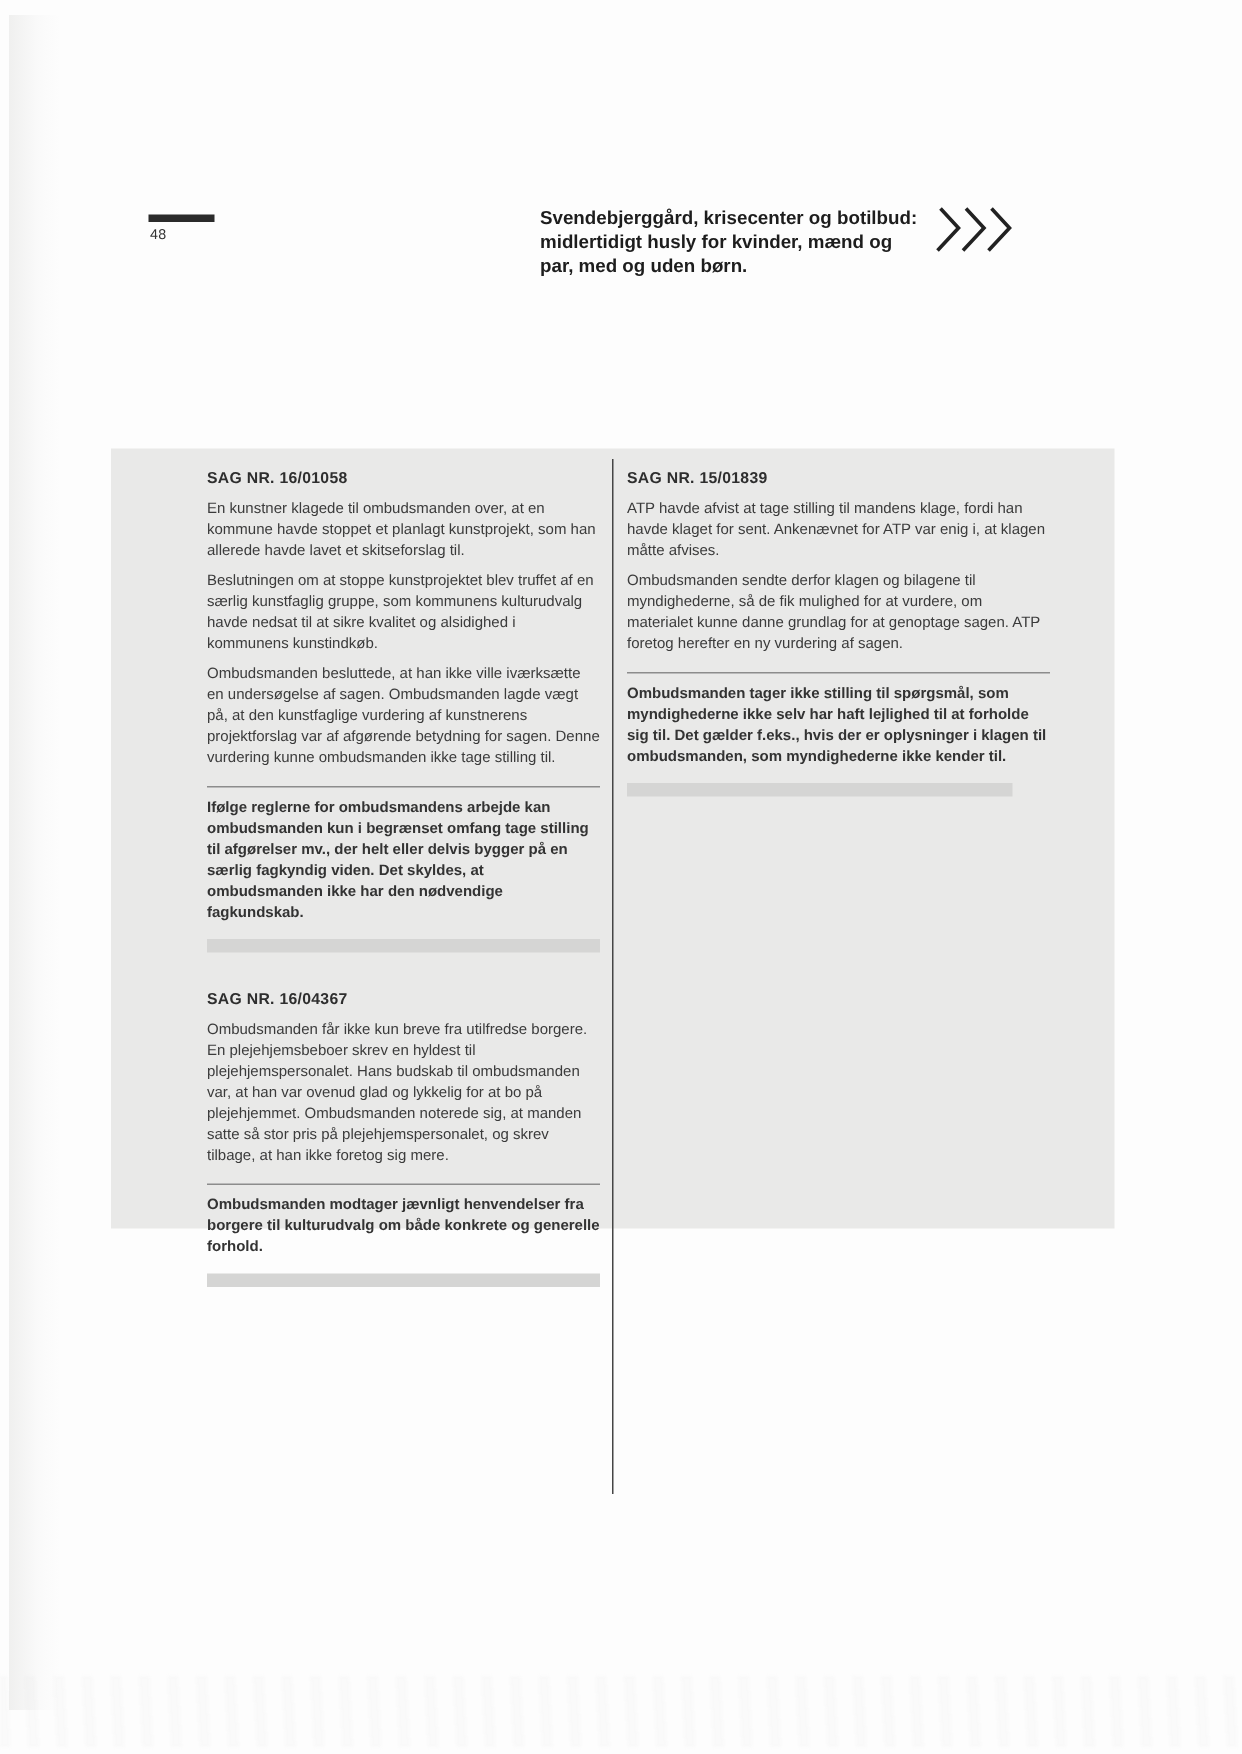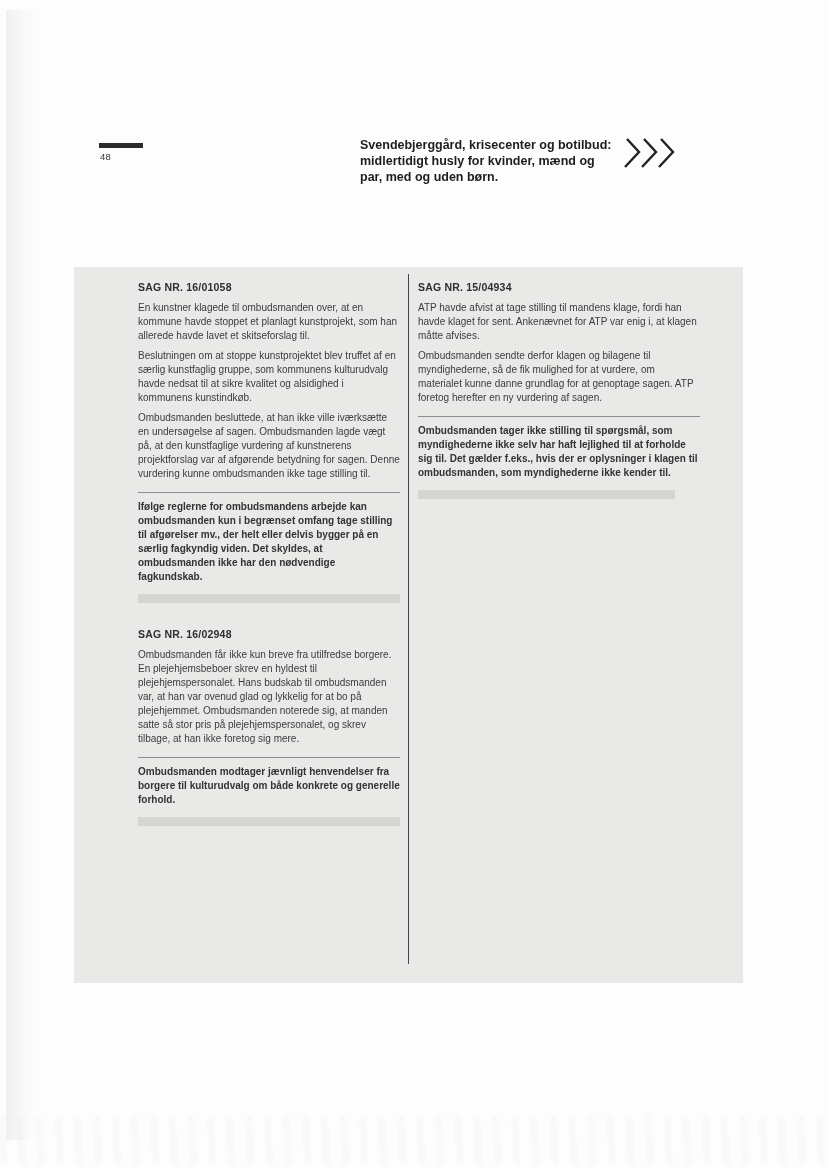--- a/index.html
+++ b/index.html
@@ -49,21 +49,21 @@
     font-size:12.5px;font-weight:bold;line-height:16px;
     color:var(--heading);
   }
   .chevrons{
     position:absolute;left:624px;top:136px;width:52px;height:34px;
   }
   .chevrons svg{display:block;}
 
   
   .content-box{
-    position:absolute;left:74px;top:267px;width:669px;height:716px;
+    position:absolute;left:74px;top:299px;width:669px;height:520px;
     background:var(--box-bg);
   }
   .col{
     position:absolute;top:13px;
     font-size:10px;line-height:14px;color:var(--text);
   }
   .col-left{left:64px;width:262px;}
   .col-right{left:344px;width:282px;}
   .col-divider{
     position:absolute;left:334px;top:7px;height:690px;width:0;
@@ -110,28 +110,28 @@
 
   <div class="col col-left">
     <h3 class="case-number">SAG NR. 16/01058</h3>
     <p>En kunstner klagede til ombudsmanden over, at en kommune havde stoppet et planlagt kunstprojekt, som han allerede havde lavet et skitseforslag til.</p>
     <p>Beslutningen om at stoppe kunstprojektet blev truffet af en særlig kunstfaglig gruppe, som kommunens kulturudvalg havde nedsat til at sikre kvalitet og alsidighed i kommunens kunstindkøb.</p>
     <p>Ombudsmanden besluttede, at han ikke ville iværksætte en undersøgelse af sagen. Ombudsmanden lagde vægt på, at den kunstfaglige vurdering af kunstnerens projektforslag var af afgørende betydning for sagen. Denne vurdering kunne ombudsmanden ikke tage stilling til.</p>
     <hr class="note-rule">
     <p class="note">Ifølge reglerne for ombudsmandens arbejde kan ombudsmanden kun i begrænset omfang tage stilling til afgørelser mv., der helt eller delvis bygger på en særlig fagkyndig viden. Det skyldes, at ombudsmanden ikke har den nødvendige fagkundskab.</p>
     <div class="redact-bar"></div>
 
-    <h3 class="case-number case-gap">SAG NR. 16/02948</h3>
+    <h3 class="case-number case-gap">SAG NR. 16/04367</h3>
     <p>Ombudsmanden får ikke kun breve fra utilfredse borgere. En plejehjemsbeboer skrev en hyldest til plejehjemspersonalet. Hans budskab til ombudsmanden var, at han var ovenud glad og lykkelig for at bo på plejehjemmet. Ombudsmanden noterede sig, at manden satte så stor pris på plejehjemspersonalet, og skrev tilbage, at han ikke foretog sig mere.</p>
     <hr class="note-rule">
     <p class="note">Ombudsmanden modtager jævnligt henvendelser fra borgere til kulturudvalg om både konkrete og generelle forhold.</p>
     <div class="redact-bar"></div>
   </div>
 
   <div class="col col-right">
-    <h3 class="case-number">SAG NR. 15/04934</h3>
+    <h3 class="case-number">SAG NR. 15/01839</h3>
     <p>ATP havde afvist at tage stilling til mandens klage, fordi han havde klaget for sent. Ankenævnet for ATP var enig i, at klagen måtte afvises.</p>
     <p>Ombudsmanden sendte derfor klagen og bilagene til myndighederne, så de fik mulighed for at vurdere, om materialet kunne danne grundlag for at genoptage sagen. ATP foretog herefter en ny vurdering af sagen.</p>
     <hr class="note-rule">
     <p class="note">Ombudsmanden tager ikke stilling til spørgsmål, som myndighederne ikke selv har haft lejlighed til at forholde sig til. Det gælder f.eks., hvis der er oplysninger i klagen til ombudsmanden, som myndighederne ikke kender til.</p>
     <div class="redact-bar short"></div>
   </div>
 </div>
 
 </body></html>

